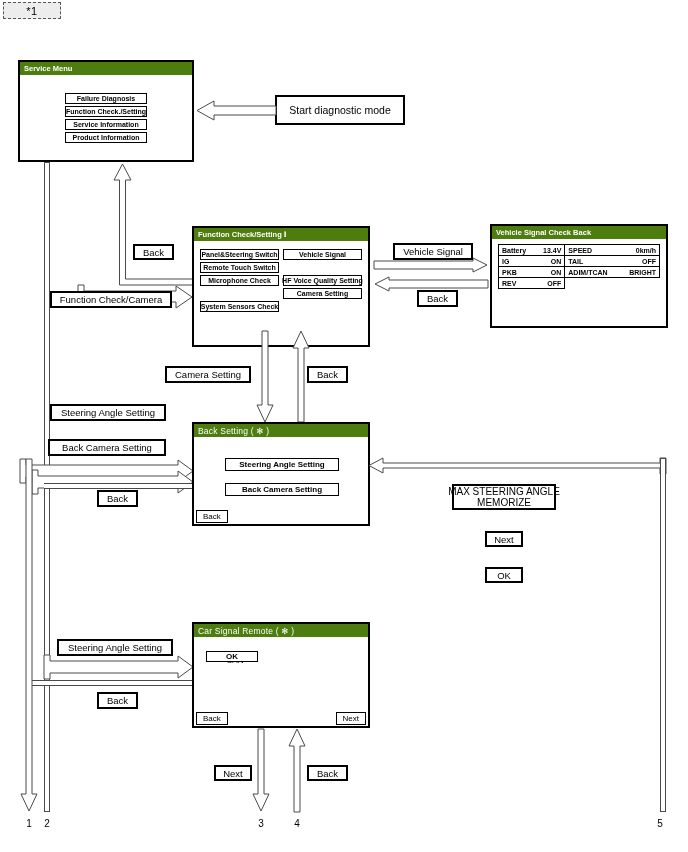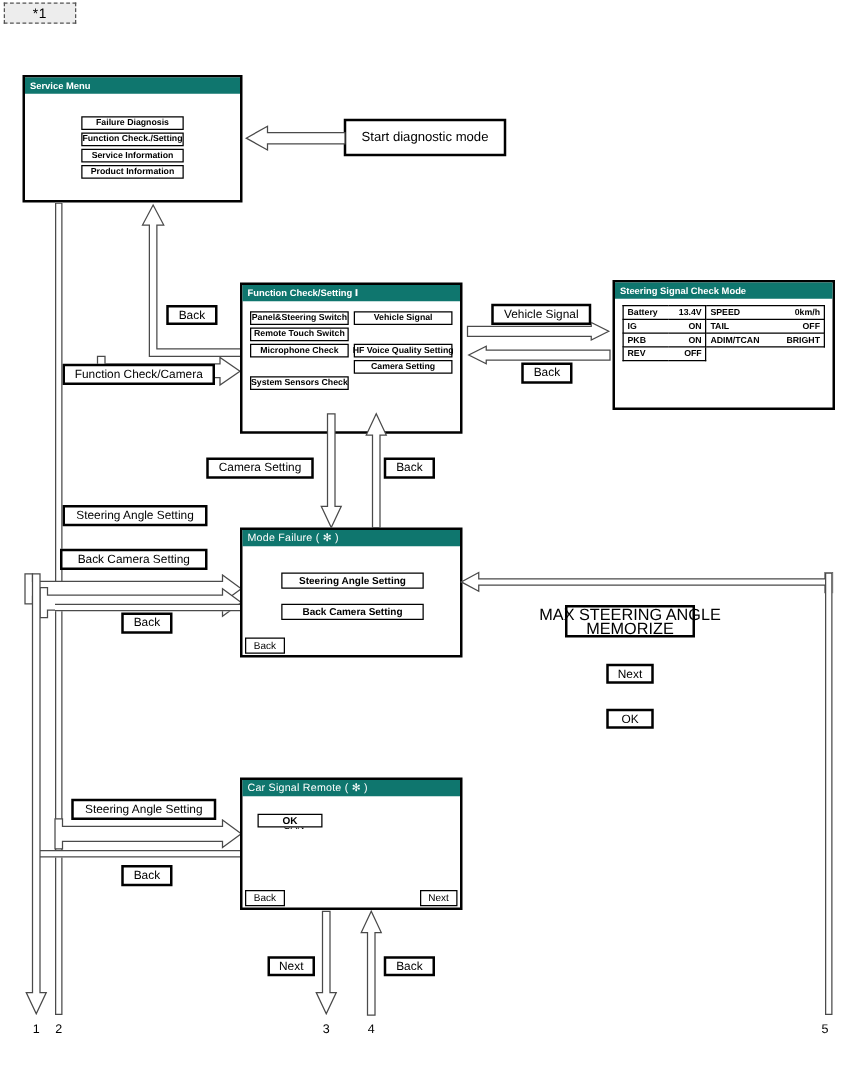--- a/index.html
+++ b/index.html
@@ -27,21 +27,21 @@
     display:flex;align-items:center;justify-content:center;
     letter-spacing:.5px;
   }
 
   
   .screen{
     border:2px solid #000;
     background:#fff;
   }
   .screen-title{
-    background:#0f766e;color:#fff;
+    background:#4d7c0f;color:#fff;
     font-size:7.5px;
     font-weight:bold;
     height:13px;
     display:flex;align-items:center;
     padding:0 4px;
     position:relative;
   }
   .screen-title.big{font-size:8.5px;font-weight:normal;letter-spacing:.2px;}
   .screen-body{position:relative;}
 
@@ -164,21 +164,21 @@
     <path d="M0 3 L99 3 L99 0 L113 7 L99 14 L99 11 L0 11 Z"></path>
   </svg>
   <div class="abs lbl" style="left:393px;top:243px;width:80px;height:17px;">Vehicle Signal</div>
 
   <svg class="abs arrow" style="left:374px;top:277px;width:114px;height:14px;" viewBox="0 0 114 14">
     <path d="M114 3 L15 3 L15 0 L1 7 L15 14 L15 11 L114 11 Z"></path>
   </svg>
   <div class="abs lbl" style="left:417px;top:290px;width:41px;height:17px;">Back</div>
 
   <div class="abs screen" style="left:490px;top:224px;width:178px;height:104px;">
-    <div class="screen-title">Steering Signal Check Mode</div>
+    <div class="screen-title">Vehicle Signal Check Back</div>
     <div class="screen-body" style="height:89px;">
       <table class="vs-table" style="width:162px;">
         <tbody>
             <tr>
           <td class="l">Battery</td>
           <td class="r">13.4V</td>
           <td class="l">SPEED</td>
           <td class="r">0km/h</td>
         </tr>
         <tr>
@@ -223,33 +223,33 @@
   </svg>
 
   <svg class="abs arrow" style="left:32px;top:470px;width:162px;height:24px;" viewBox="0 0 162 24">
     <path d="M0 24 L0 0 L6 0 L6 6 L146 6 L146 1 L161 12 L146 23 L146 18 L6 18 L6 24 Z"></path>
   </svg>
 
   <div class="abs" style="left:44px;top:483px;width:150px;height:6px;border:1px solid #4a4a4a;background:#fff;border-left:none;"></div>
   <div class="abs lbl" style="left:97px;top:490px;width:41px;height:17px;">Back</div>
 
   <div class="abs screen" style="left:192px;top:422px;width:178px;height:104px;">
-    <div class="screen-title big">Mode Failure ( ✻ )</div>
+    <div class="screen-title big">Back Setting ( ✻ )</div>
     <div class="screen-body" style="height:89px;">
       <div class="abs hwbtn" style="left:31px;top:21px;width:114px;height:13px;font-size:8px;">Steering Angle Setting</div>
       <div class="abs hwbtn" style="left:31px;top:46px;width:114px;height:13px;font-size:8px;">Back Camera Setting</div>
       <div class="cornerbtn" style="left:2px;bottom:3px;">Back</div>
     </div>
   </div>
 
   <svg class="abs arrow" style="left:368px;top:458px;width:298px;height:16px;" viewBox="0 0 298 16">
     <path d="M298 0 L298 16 L292 16 L292 10 L15 10 L15 15 L1 7.5 L15 0 L15 5 L292 5 L292 0 Z"></path>
   </svg>
 
-  <div class="abs lbl" style="left:452px;top:484px;width:104px;height:26px;flex-direction:column;line-height:11px;font-size:13px;">
+  <div class="abs lbl" style="left:452px;top:484px;width:104px;height:26px;flex-direction:column;line-height:11px;font-size:10px;">
     <span>MAX STEERING ANGLE</span>
     <span>MEMORIZE</span>
   </div>
   <div class="abs plain" style="left:491px;top:513px;width:26px;height:12px;">or</div>
   <div class="abs lbl" style="left:485px;top:531px;width:38px;height:16px;">Next</div>
   <div class="abs plain" style="left:491px;top:553px;width:26px;height:12px;">or</div>
   <div class="abs lbl" style="left:485px;top:567px;width:38px;height:16px;">OK</div>
 
   <svg class="abs arrow" style="left:44px;top:655px;width:150px;height:24px;" viewBox="0 0 150 24">
     <path d="M0 24 L0 0 L6 0 L6 6 L134 6 L134 1 L149 12 L134 23 L134 18 L6 18 L6 24 Z"></path>

